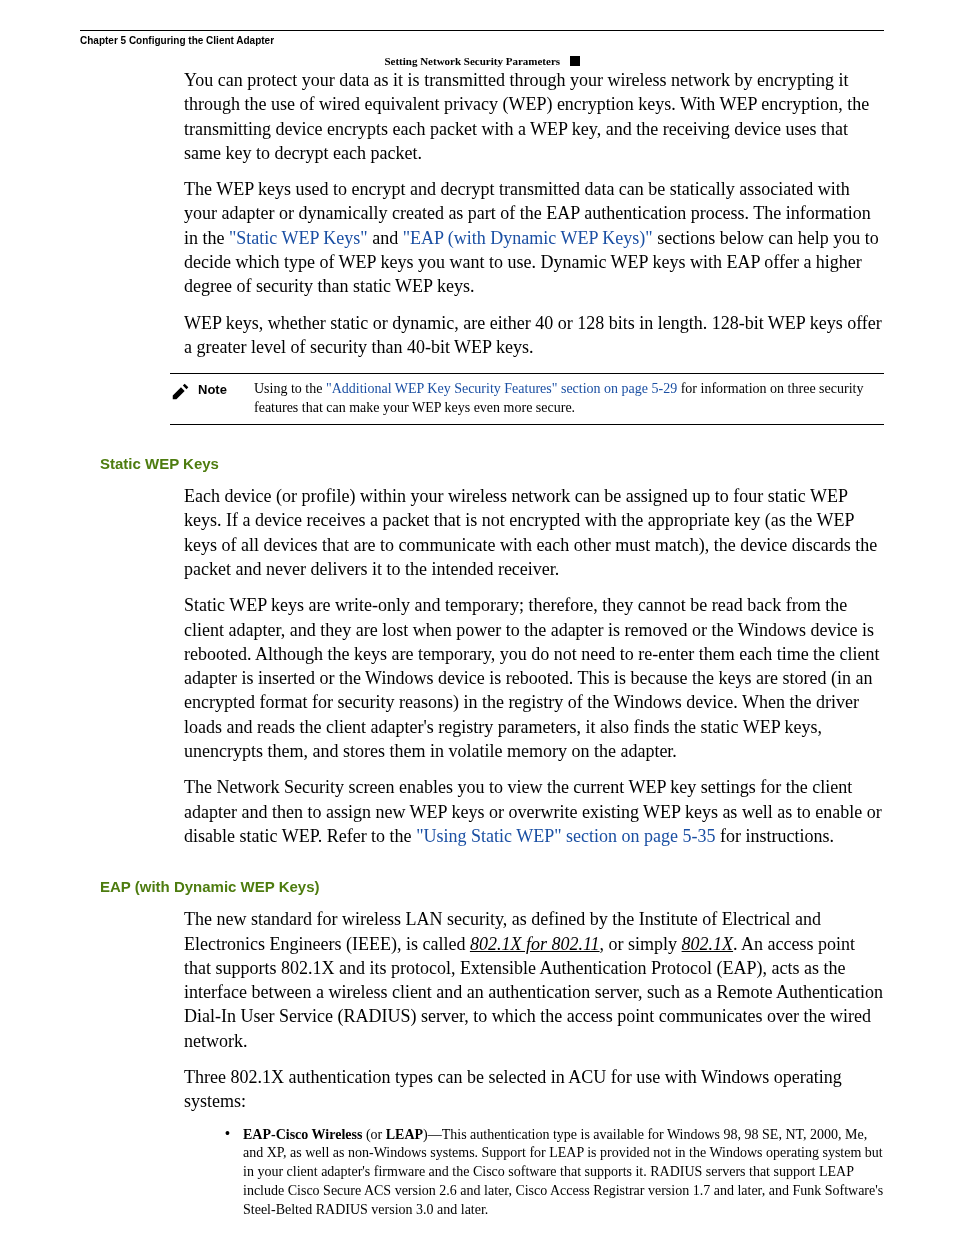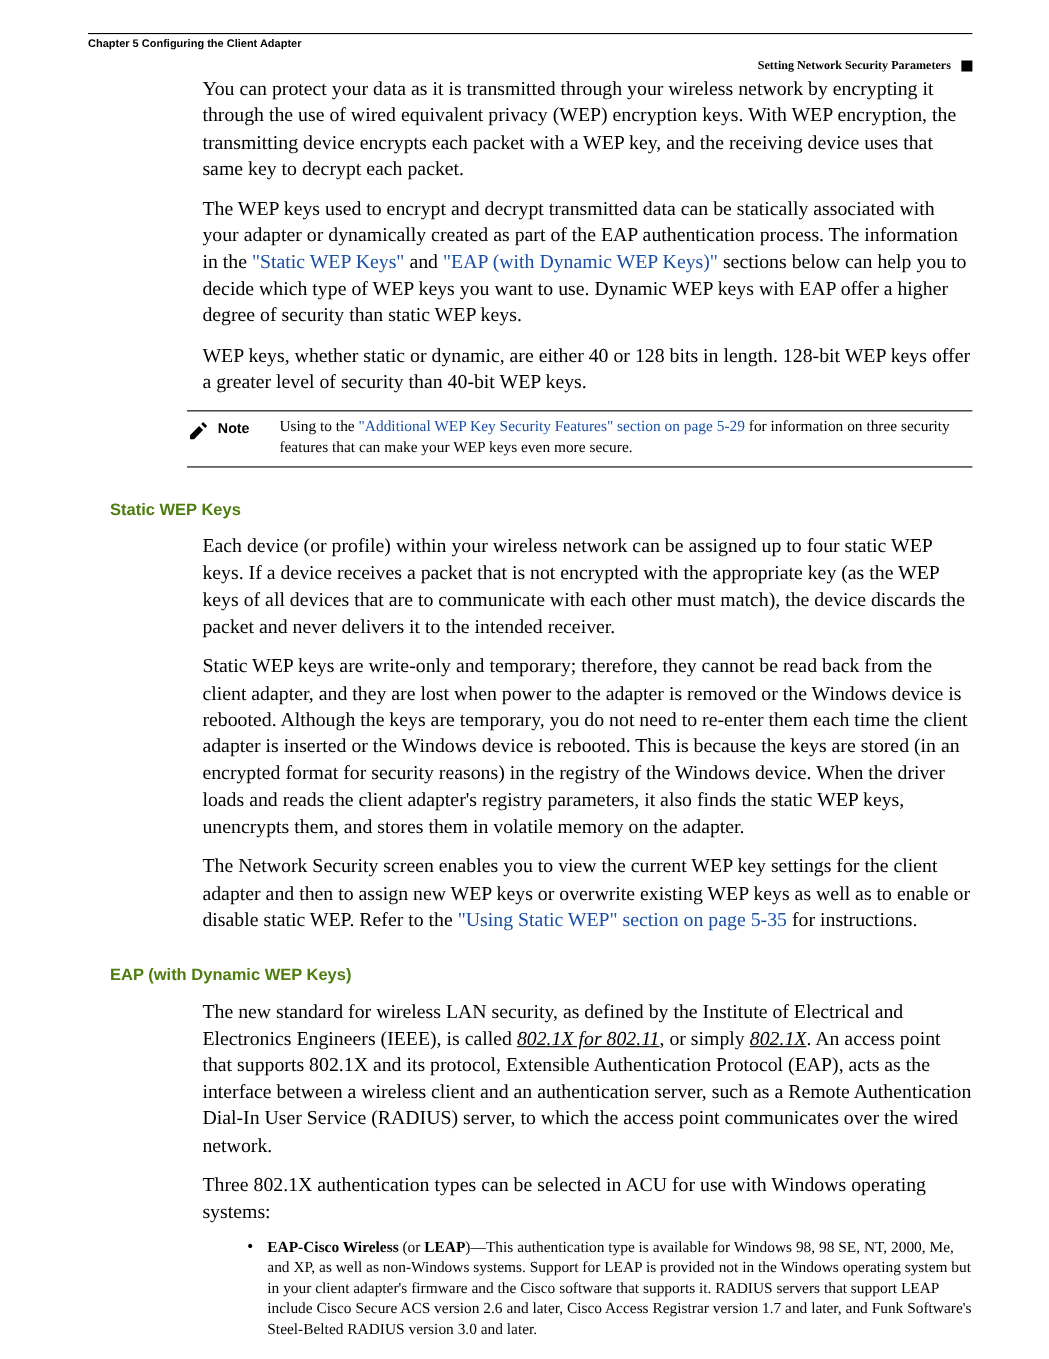--- a/index.html
+++ b/index.html
@@ -25,21 +25,21 @@
     justify-content: space-between;
     align-items: flex-start;
     font-family: Arial, Helvetica, sans-serif;
     font-size: 10px;
     margin-bottom: 6px;
   }
   .header-left {
     font-weight: bold;
   }
   .header-right-wrap {
-    text-align: right;
+    text-align: center;
   }
   .header-right {
     font-weight: bold;
     font-size: 11px;
     display: inline-block;
     vertical-align: middle;
   }
   .header-block {
     display: inline-block;
     width: 10px;

